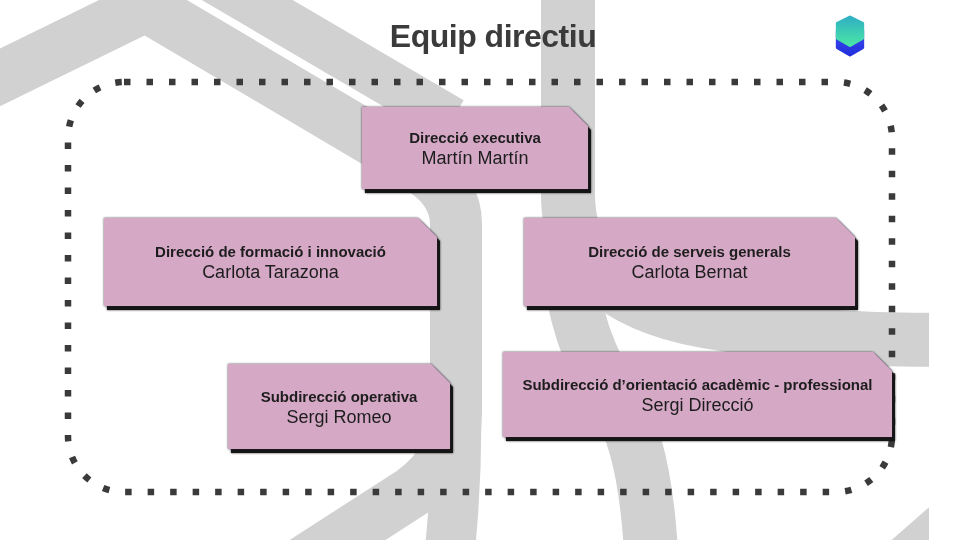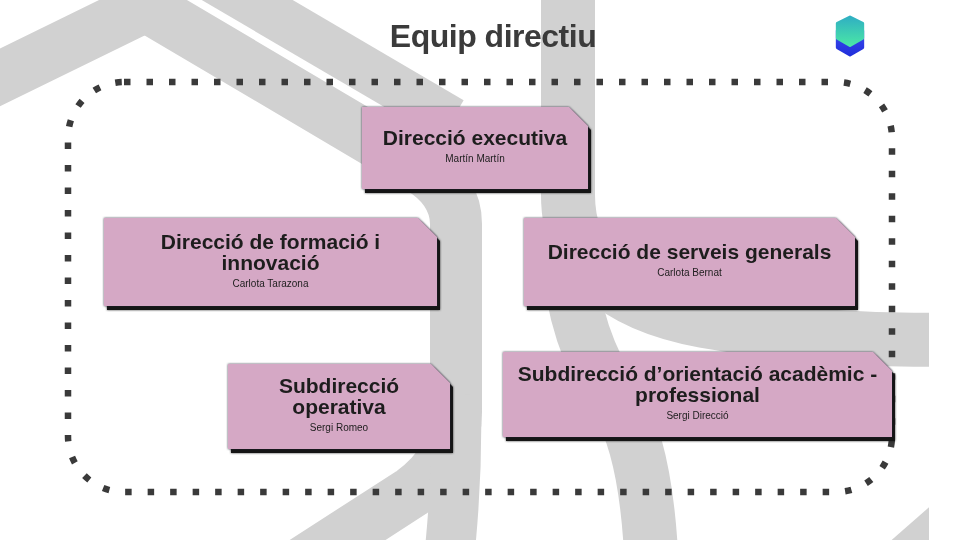--- a/index.html
+++ b/index.html
@@ -22,22 +22,22 @@
     filter:drop-shadow(0 0 1px rgba(30,30,48,.85)) drop-shadow(3px 4px 0 var(--node-shadow,#161616));
   }
   .node-shape{
     width:100%;height:100%;
     background:var(--node-fill,#d6a9c6);
     clip-path:polygon(0 0, calc(100% - 19px) 0, 100% 19px, 100% 100%, 0 100%);
     display:flex;flex-direction:column;align-items:center;justify-content:center;
     text-align:center;color:var(--node-text,#1d1d1d);
     padding:4px 12px;box-sizing:border-box;
   }
-  .node-role{font-weight:bold;font-size:21px;line-height:21px;}
-  .node-name{font-size:10px;line-height:21px;}
+  .node-role{font-weight:bold;font-size:15px;line-height:21px;}
+  .node-name{font-size:18px;line-height:21px;}
   .brand-logo{position:absolute;left:834px;top:15px;z-index:5;}
 </style>
 </head>
 <body>
 
 <div class="canvas">
 
   <svg class="layer roads" viewBox="0 0 960 540" aria-hidden="true">
     <path stroke-width="52" d="M -30 92 L 146 6 L 420 168 Q 456 190 456 224 L 456 412 Q 456 460 412 492 L 288 572"></path>
     <path stroke-width="50" d="M 456 395 Q 458 480 448 568"></path>

